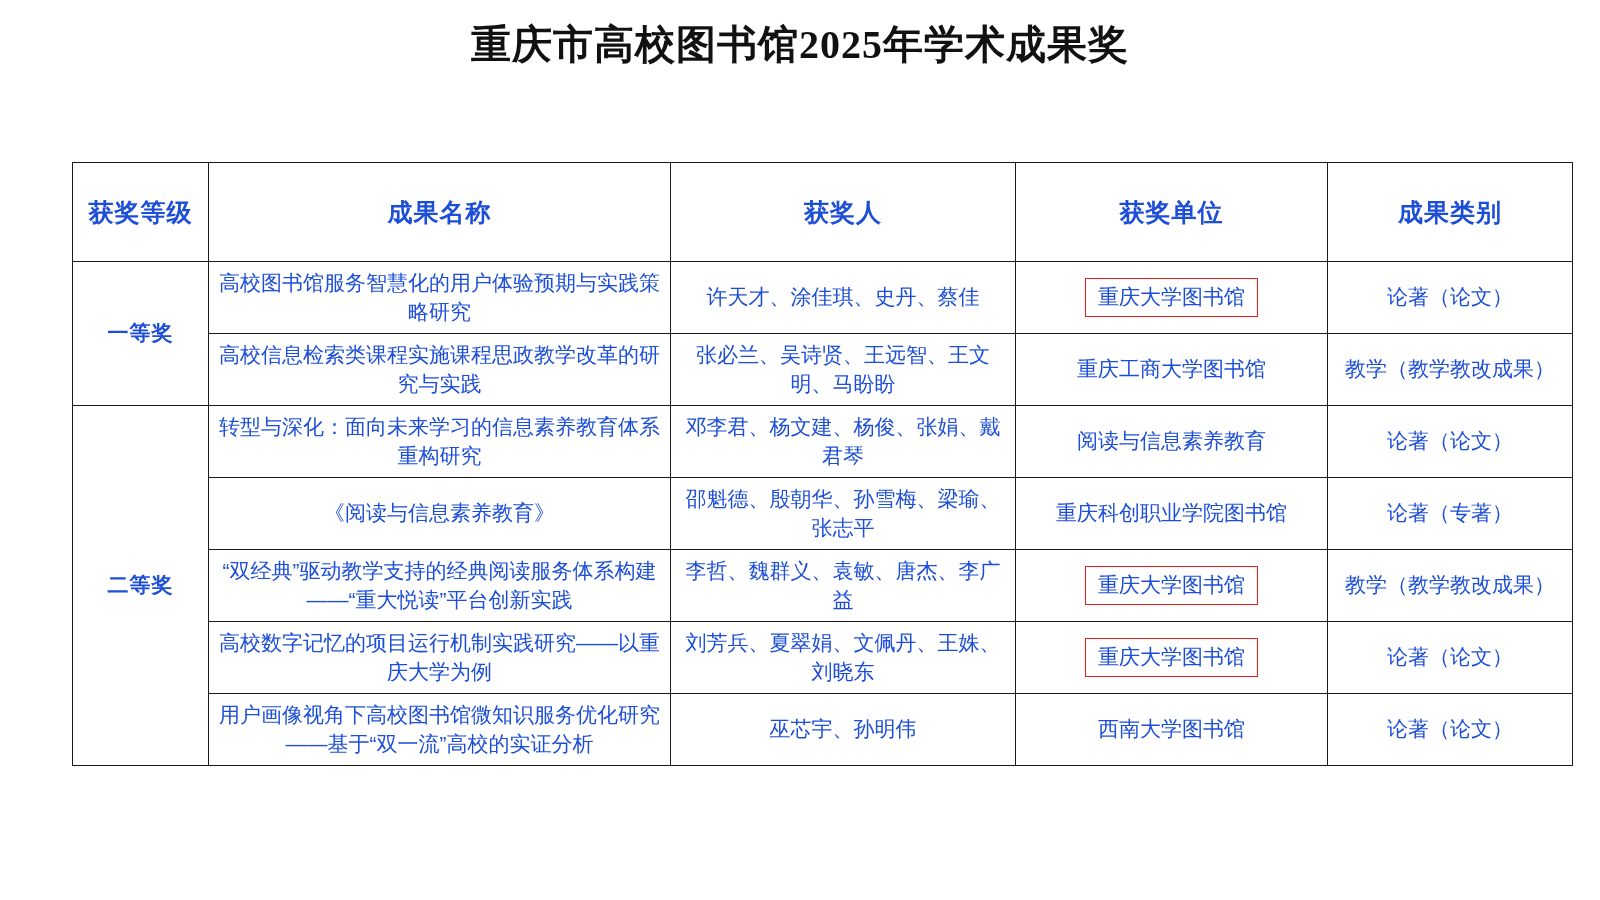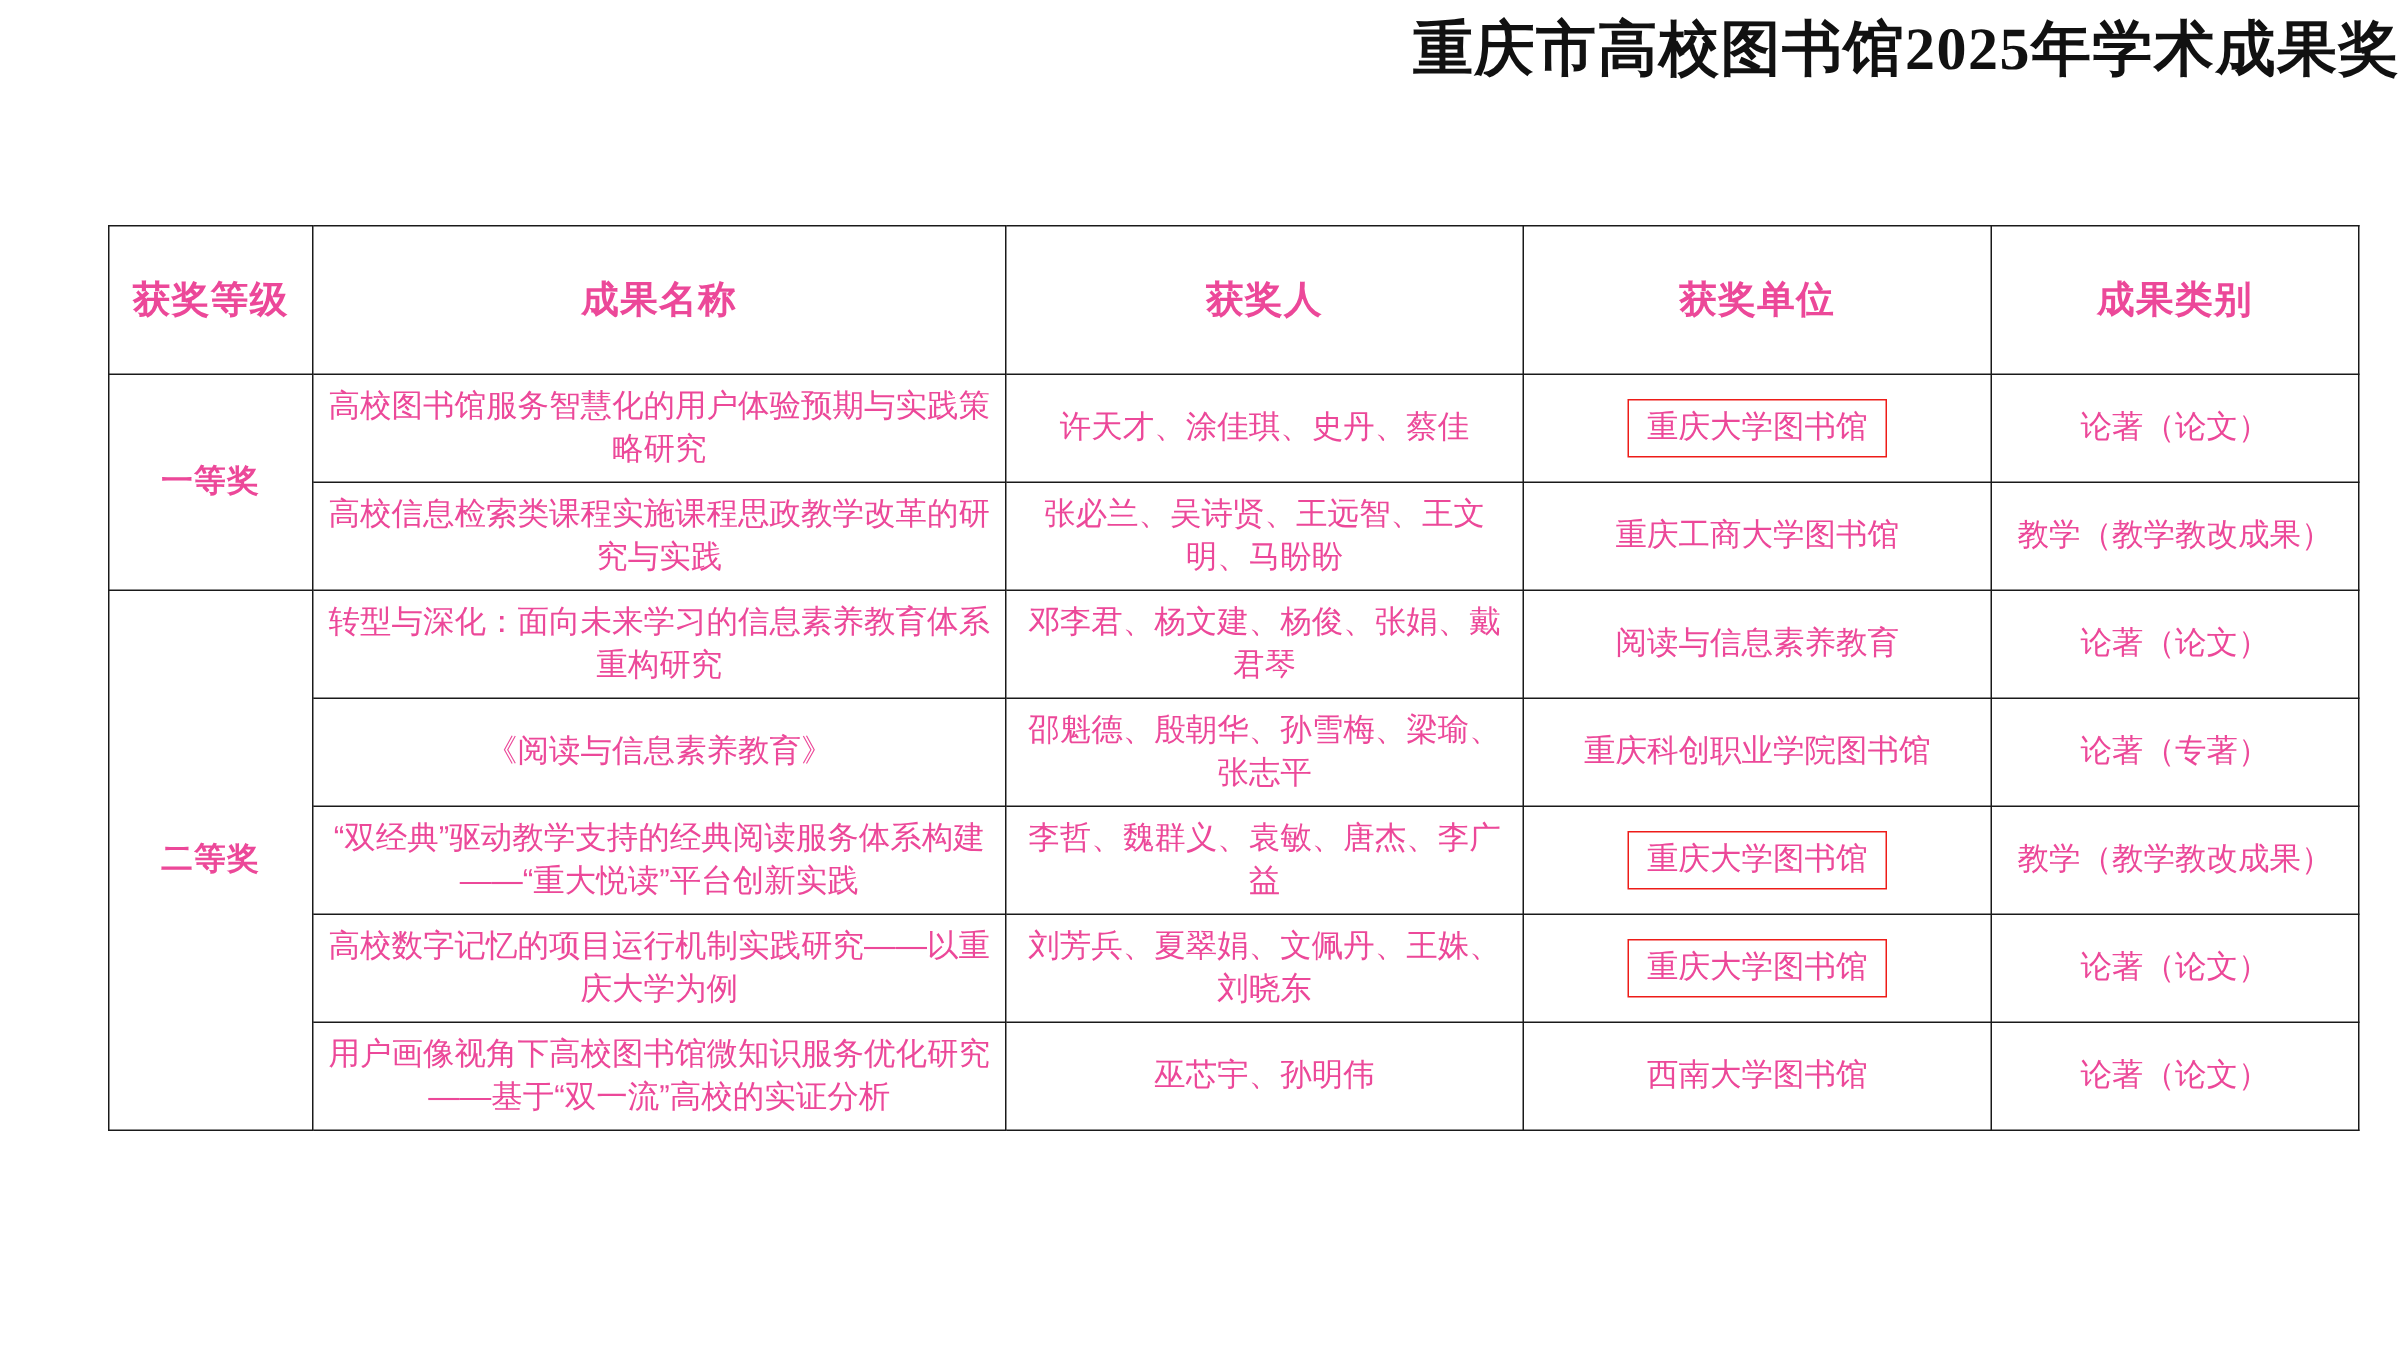--- a/index.html
+++ b/index.html
@@ -14,22 +14,22 @@
     color: #000000;
     overflow: hidden;
   }
   .page {
     position: relative;
     width: 1600px;
     height: 900px;
     box-sizing: border-box;
   }
   .title-block {
-    text-align: right;
-    padding-top: 4px;
+    text-align: center;
+    padding-top: 16px;
   }
   .title-line {
     font-family: "Liberation Serif", "DejaVu Serif", serif;
     font-weight: bold;
     font-size: 40px;
     letter-spacing: 1px;
     line-height: 1.45;
     color: #111111;
   }
   .table-wrap {
@@ -44,21 +44,21 @@
     table-layout: fixed;
   }
   table.award-table td, table.award-table th {
     border: 1.6px solid #1a1a1a;
     padding: 6px 8px;
     font-size: 21px;
     line-height: 1.38;
     text-align: center;
     vertical-align: middle;
     font-family: "Liberation Sans", "DejaVu Sans", sans-serif;
-    color: #ec4899;
+    color: #1d4ed8;
   }
   table.award-table thead th {
     font-weight: bold;
     font-size: 25px;
     height: 86px;
     letter-spacing: 1px;
   }
   .col-grade { width: 136px; }
   .col-name  { width: 462px; }
   .col-people{ width: 345px; }

